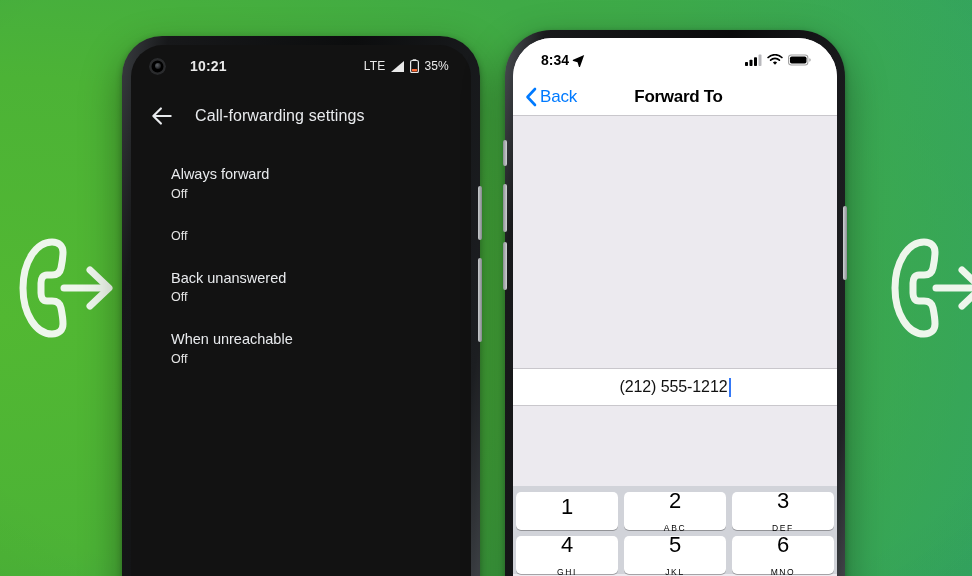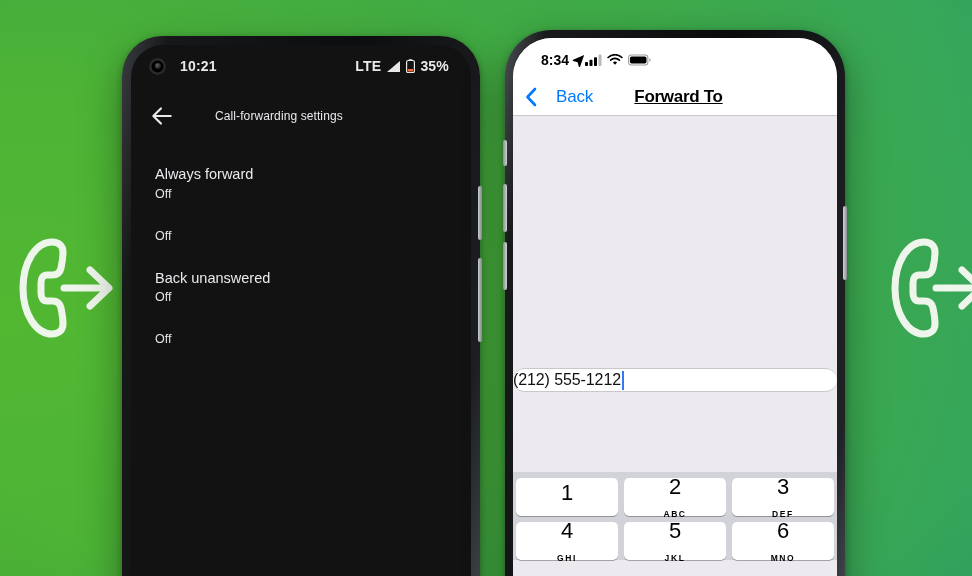--- a/index.html
+++ b/index.html
@@ -64,34 +64,34 @@
     width:17px; height:17px; border-radius:50%;
     background:#000;
     box-shadow:inset 0 0 0 2.5px #2a2b2d;
     position:relative; flex:0 0 auto;
   }
   #a-punch::after{
     content:""; position:absolute; left:5.5px; top:5.5px;
     width:6px; height:6px; border-radius:50%;
     background:radial-gradient(circle at 35% 35%,#5d6166,#1a1b1d 75%);
   }
-  #a-time { margin-left:14px; font-size:14px; }
+  #a-time { margin-left:24px; font-size:14px; }
   #a-status-right {
     margin-left:auto; display:flex; align-items:center; gap:5px;
-    font-size:14px; font-weight:700;
+    font-size:12px; font-weight:400;
   }
 
   
   #a-appbar { height:58px; display:flex; align-items:center; padding:0 18px; }
   #a-back { width:26px; height:26px; flex:0 0 auto; }
-  #a-title { margin-left:40px; color:#e8eaed; font-size:12px; letter-spacing:.1px; }
+  #a-title { margin-left:20px; color:#e8eaed; font-size:16px; letter-spacing:.1px; }
 
   
   #a-list { padding:8px 0 0 0; }
-  .a-item { padding:12px 24px 14px 24px; }
+  .a-item { padding:12px 24px 14px 40px; }
   .a-item-title { color:#e8eaed; font-size:14.5px; line-height:1.35; }
   .a-item-sub { color:#e5e5e5; font-size:12.5px; margin-top:2px; }
 
   
   #iphone {
     position:absolute; left:505px; top:30px;
     width:340px; height:640px;
     border-radius:46px;
     background:linear-gradient(100deg,#4c5055 0%,#191a1c 9%,#0a0a0b 50%,#202225 90%,#53585d 100%);
     box-shadow:0 16px 40px rgba(0,0,0,0.38), 0 2px 6px rgba(0,0,0,0.3);
@@ -119,52 +119,51 @@
     box-shadow:inset 0 0 0 1px #111;
   }
   #i-btn-silent { position:absolute; left:-2px; top:110px; width:4px; height:26px; border-radius:2px; background:linear-gradient(270deg,#cfd2d4,#8b8f93); }
   #i-btn-vup    { position:absolute; left:-2px; top:154px; width:4px; height:48px; border-radius:2px; background:linear-gradient(270deg,#cfd2d4,#8b8f93); }
   #i-btn-vdn    { position:absolute; left:-2px; top:212px; width:4px; height:48px; border-radius:2px; background:linear-gradient(270deg,#cfd2d4,#8b8f93); }
   #i-btn-power  { position:absolute; right:-2px; top:176px; width:4px; height:74px; border-radius:2px; background:linear-gradient(90deg,#cfd2d4,#8b8f93); }
 
   
   #i-status {
     height:40px; position:relative; z-index:7;
-    display:flex; align-items:center; 
+    display:flex; align-items:center; justify-content:space-between;
     padding:4px 26px 0 28px;
     background:#fff; color:#000;
     font-size:14px; font-weight:700;
   }
   #i-status-left { display:flex; align-items:center; gap:3px; }
   #i-status-right { display:flex; align-items:center; gap:5px; }
 
   
   #i-navbar {
     height:38px; background:#fff;
     display:flex; align-items:center; position:relative;
     padding:0 12px;
     border-bottom:0.5px solid #c9c7cc;
   }
   #i-back-btn {
-    display:flex; align-items:center; gap:19px;
+    display:flex; align-items:center; gap:3px;
     color:#007aff; font-size:17px; letter-spacing:-.2px;
   }
   #i-nav-title {
     position:absolute; left:7px; right:0; text-align:center;
     font-size:17px; font-weight:700; color:#000; letter-spacing:-.3px;
     pointer-events:none;
-    text-decoration:underline;
   }
 
   
   #i-table-gap { background:#eceaef; height:252px; }
   #i-field-row {
-    background:#fff; height:24px;
-    display:flex; align-items:center; 
-    border-top:0.5px solid #c9c7cc; border-bottom:0.5px solid #c9c7cc;border-radius:15px;
+    background:#fff; height:38px;
+    display:flex; align-items:center; justify-content:center;
+    border-top:0.5px solid #c9c7cc; border-bottom:0.5px solid #c9c7cc;
   }
   #i-field-wrap { display:flex; align-items:center; }
   #i-field-value { font-size:16px; color:#111; letter-spacing:-.1px; }
   #i-caret { width:2px; height:19px; background:#3478f6; margin-left:1px; }
   #i-table-gap2 { background:#eceaef; height:80px; }
 
   
   #i-keypad {
     background:#d1d3d9;
     padding:6px 3px 0 3px;
@@ -174,21 +173,21 @@
   .kp-key {
     flex:1; height:38px;
     background:#fff;
     border-radius:5px;
     box-shadow:0 1px 0 rgba(0,0,0,0.30);
     display:flex; flex-direction:column;
     align-items:center; justify-content:center;
     padding-top:1px;
   }
   .kp-num { font-size:22px; color:#000; line-height:1; font-weight:400; }
-  .kp-sub { font-size:8.5px; color:#000; letter-spacing:1.6px; font-weight:700; margin-top:11px; }
+  .kp-sub { font-size:8.5px; color:#000; letter-spacing:1.6px; font-weight:400; margin-top:11px; }
   .kp-key.no-sub .kp-num { margin-top:1px; }
 </style>
 </head>
 <body>
 
 <div id="bg"></div>
 <div id="bg-vign"></div>
 
 <div class="cf-icon" id="cf-left">
   <svg width="110" height="112" viewBox="0 0 110 112" fill="none" aria-hidden="true">
@@ -242,20 +241,21 @@
         <div class="a-item-sub">Off</div>
       </div>
       <div class="a-item">
         <div class="a-item-sub">Off</div>
       </div>
       <div class="a-item">
         <div class="a-item-title">Back unanswered</div>
         <div class="a-item-sub">Off</div>
       </div>
       <div class="a-item">
+        <div class="a-item-title">When unreachable</div>
         <div class="a-item-sub">Off</div>
       </div>
     </div>
 
   </div>
 </div>
 
 <div id="iphone">
   <div id="i-btn-silent"></div>
   <div id="i-btn-vup"></div>

